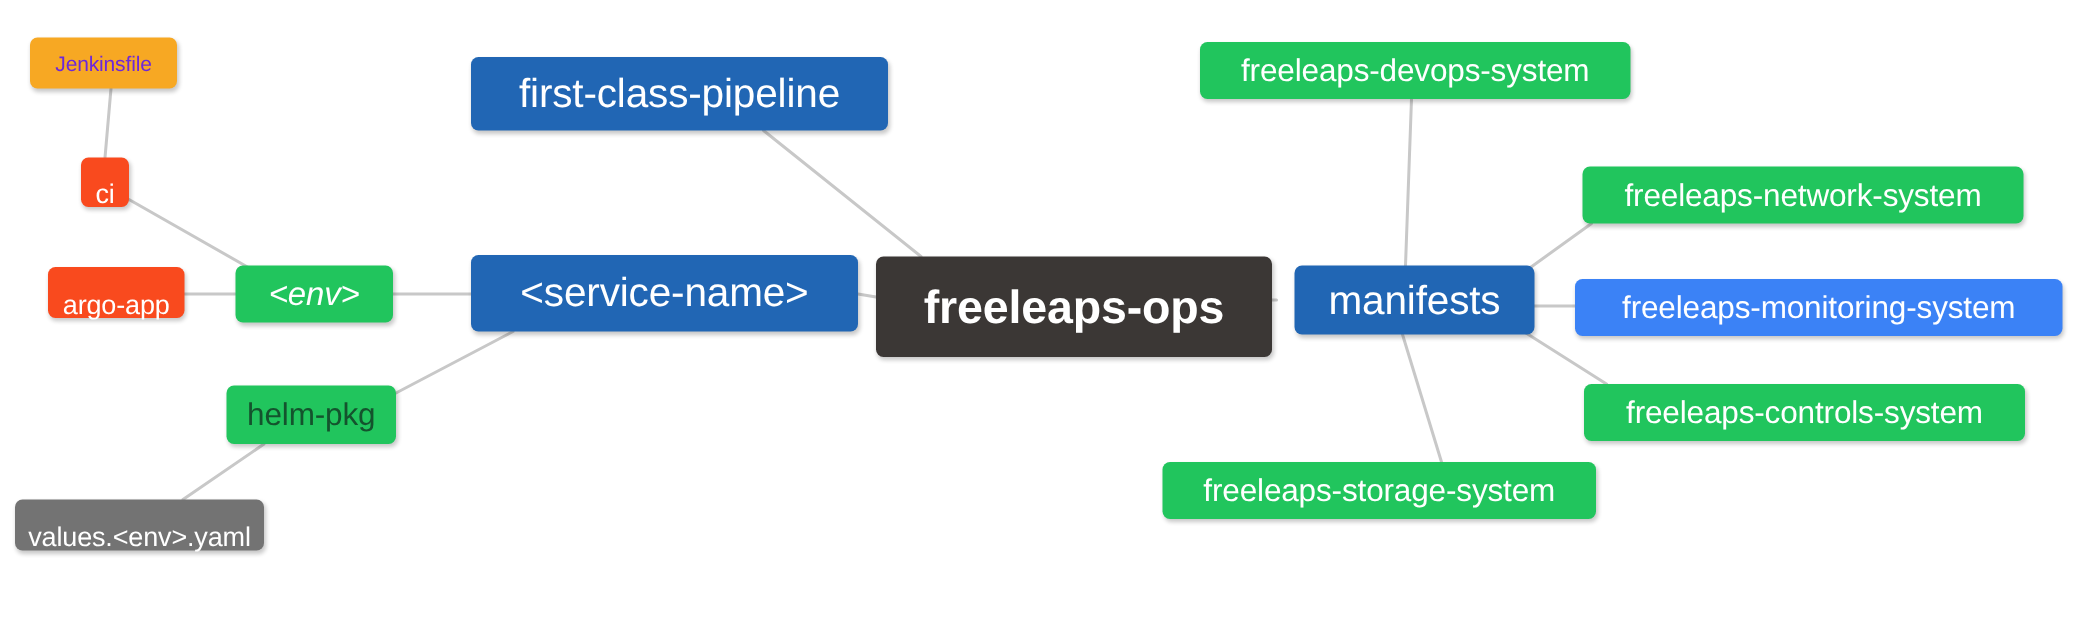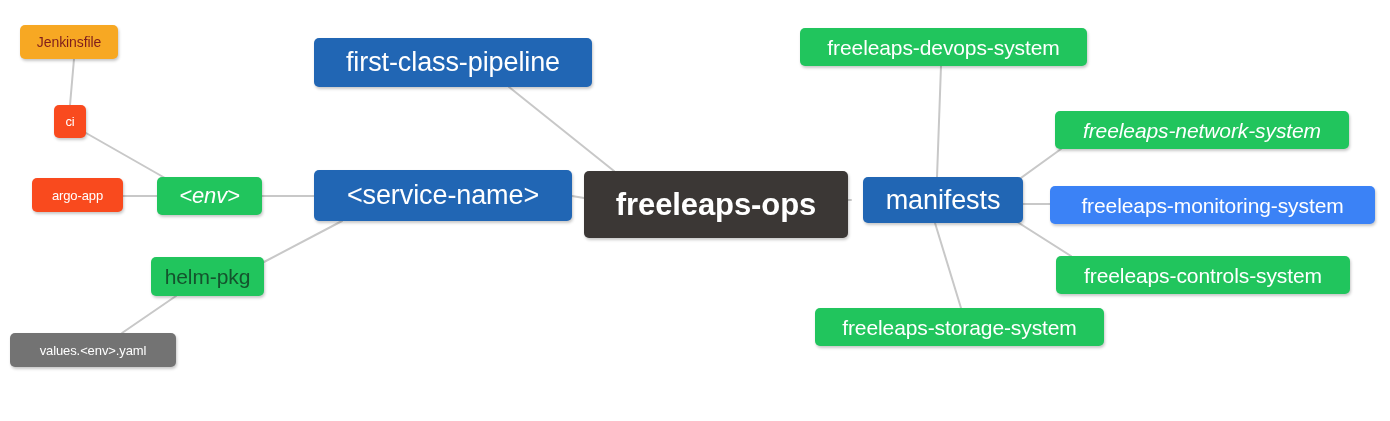--- a/index.html
+++ b/index.html
@@ -49,21 +49,21 @@
   }
   .node-label {
     display: block;
     white-space: nowrap;
   }
   
   .tier-root   { font-size: 31px; font-weight: bold; }
   .tier-major  { font-size: 27px; }
   .tier-mid    { font-size: 22px; font-style: italic; }
   .tier-sys    { font-size: 21px; }
-  .tier-small  { font-size: 13px; }
+  .tier-small  { font-size: 18px; align-items: flex-end; }
   .tier-tiny   { font-size: 14px; }
 </style>
 </head>
 <body>
 
 <div id="canvas">
   <svg id="edges" viewBox="0 0 1390 421" width="1390" height="421" aria-hidden="true">
       <line class="edge" x1="74" y1="59" x2="70" y2="105" stroke="#c8c8c8"></line>
       <line class="edge" x1="86" y1="133" x2="165" y2="178" stroke="#c8c8c8"></line>
       <line class="edge" x1="123" y1="196" x2="157" y2="196" stroke="#c8c8c8"></line>
@@ -73,21 +73,21 @@
       <line class="edge" x1="509" y1="87" x2="614" y2="171" stroke="#c8c8c8"></line>
       <line class="edge" x1="572" y1="196" x2="584" y2="198" stroke="#c8c8c8"></line>
       <line class="edge" x1="848" y1="200" x2="851" y2="200" stroke="#c8c8c8"></line>
       <line class="edge" x1="937" y1="177" x2="941" y2="66" stroke="#c8c8c8"></line>
       <line class="edge" x1="1011" y1="185" x2="1061" y2="149" stroke="#c8c8c8"></line>
       <line class="edge" x1="1011" y1="204" x2="1050" y2="204" stroke="#c8c8c8"></line>
       <line class="edge" x1="1011" y1="218" x2="1071" y2="256" stroke="#c8c8c8"></line>
       <line class="edge" x1="935" y1="223" x2="961" y2="308" stroke="#c8c8c8"></line>
     </svg>
   <div id="node-layer">
-      <div class="node tier-tiny" style="left: 20px; top: 25px; width: 98px; height: 34px; background: rgb(247, 168, 35); color: #7f1d1d;">
+      <div class="node tier-tiny" style="left: 20px; top: 25px; width: 98px; height: 34px; background: rgb(247, 168, 35); color: #6d28d9;">
         <span class="node-label">Jenkinsfile</span>
       </div>
       <div class="node tier-small" style="left: 54px; top: 105px; width: 32px; height: 33px; background: rgb(249, 74, 30); color: rgb(255, 255, 255);">
         <span class="node-label">ci</span>
       </div>
       <div class="node tier-small" style="left: 32px; top: 178px; width: 91px; height: 34px; background: rgb(249, 74, 30); color: rgb(255, 255, 255);">
         <span class="node-label">argo-app</span>
       </div>
       <div class="node tier-small" style="left: 10px; top: 333px; width: 166px; height: 34px; background: #737373; color: rgb(255, 255, 255);">
         <span class="node-label">values.&lt;env&gt;.yaml</span>
@@ -106,26 +106,26 @@
       </div>
       <div class="node tier-root" style="left: 584px; top: 171px; width: 264px; height: 67px; background: rgb(59, 55, 53); color: rgb(255, 255, 255);">
         <span class="node-label">freeleaps-ops</span>
       </div>
       <div class="node tier-major" style="left: 851px; top: 177px; width: 160px; height: 46px; background: rgb(33, 102, 180); color: rgb(255, 255, 255); margin-left: 12px;">
         <span class="node-label">manifests</span>
       </div>
       <div class="node tier-sys" style="left: 800px; top: 28px; width: 287px; height: 38px; background: rgb(33, 197, 93); color: rgb(255, 255, 255);">
         <span class="node-label">freeleaps-devops-system</span>
       </div>
-      <div class="node tier-sys" style="left: 1055px; top: 111px; width: 294px; height: 38px; background: rgb(33, 197, 93); color: rgb(255, 255, 255); font-style: italic;">
+      <div class="node tier-sys" style="left: 1055px; top: 111px; width: 294px; height: 38px; background: rgb(33, 197, 93); color: rgb(255, 255, 255);">
         <span class="node-label">freeleaps-network-system</span>
       </div>
       <div class="node tier-sys" style="left: 1050px; top: 186px; width: 325px; height: 38px; background: #3b82f6; color: rgb(255, 255, 255);">
         <span class="node-label">freeleaps-monitoring-system</span>
       </div>
       <div class="node tier-sys" style="left: 1056px; top: 256px; width: 294px; height: 38px; background: rgb(33, 197, 93); color: rgb(255, 255, 255);">
         <span class="node-label">freeleaps-controls-system</span>
       </div>
-      <div class="node tier-sys" style="left: 815px; top: 308px; width: 289px; height: 38px; background: rgb(33, 197, 93); color: rgb(255, 255, 255);">
+      <div class="node tier-sys" style="left: 775px; top: 308px; width: 289px; height: 38px; background: rgb(33, 197, 93); color: rgb(255, 255, 255);">
         <span class="node-label">freeleaps-storage-system</span>
       </div>
     </div>
 </div>
 
 </body></html>

